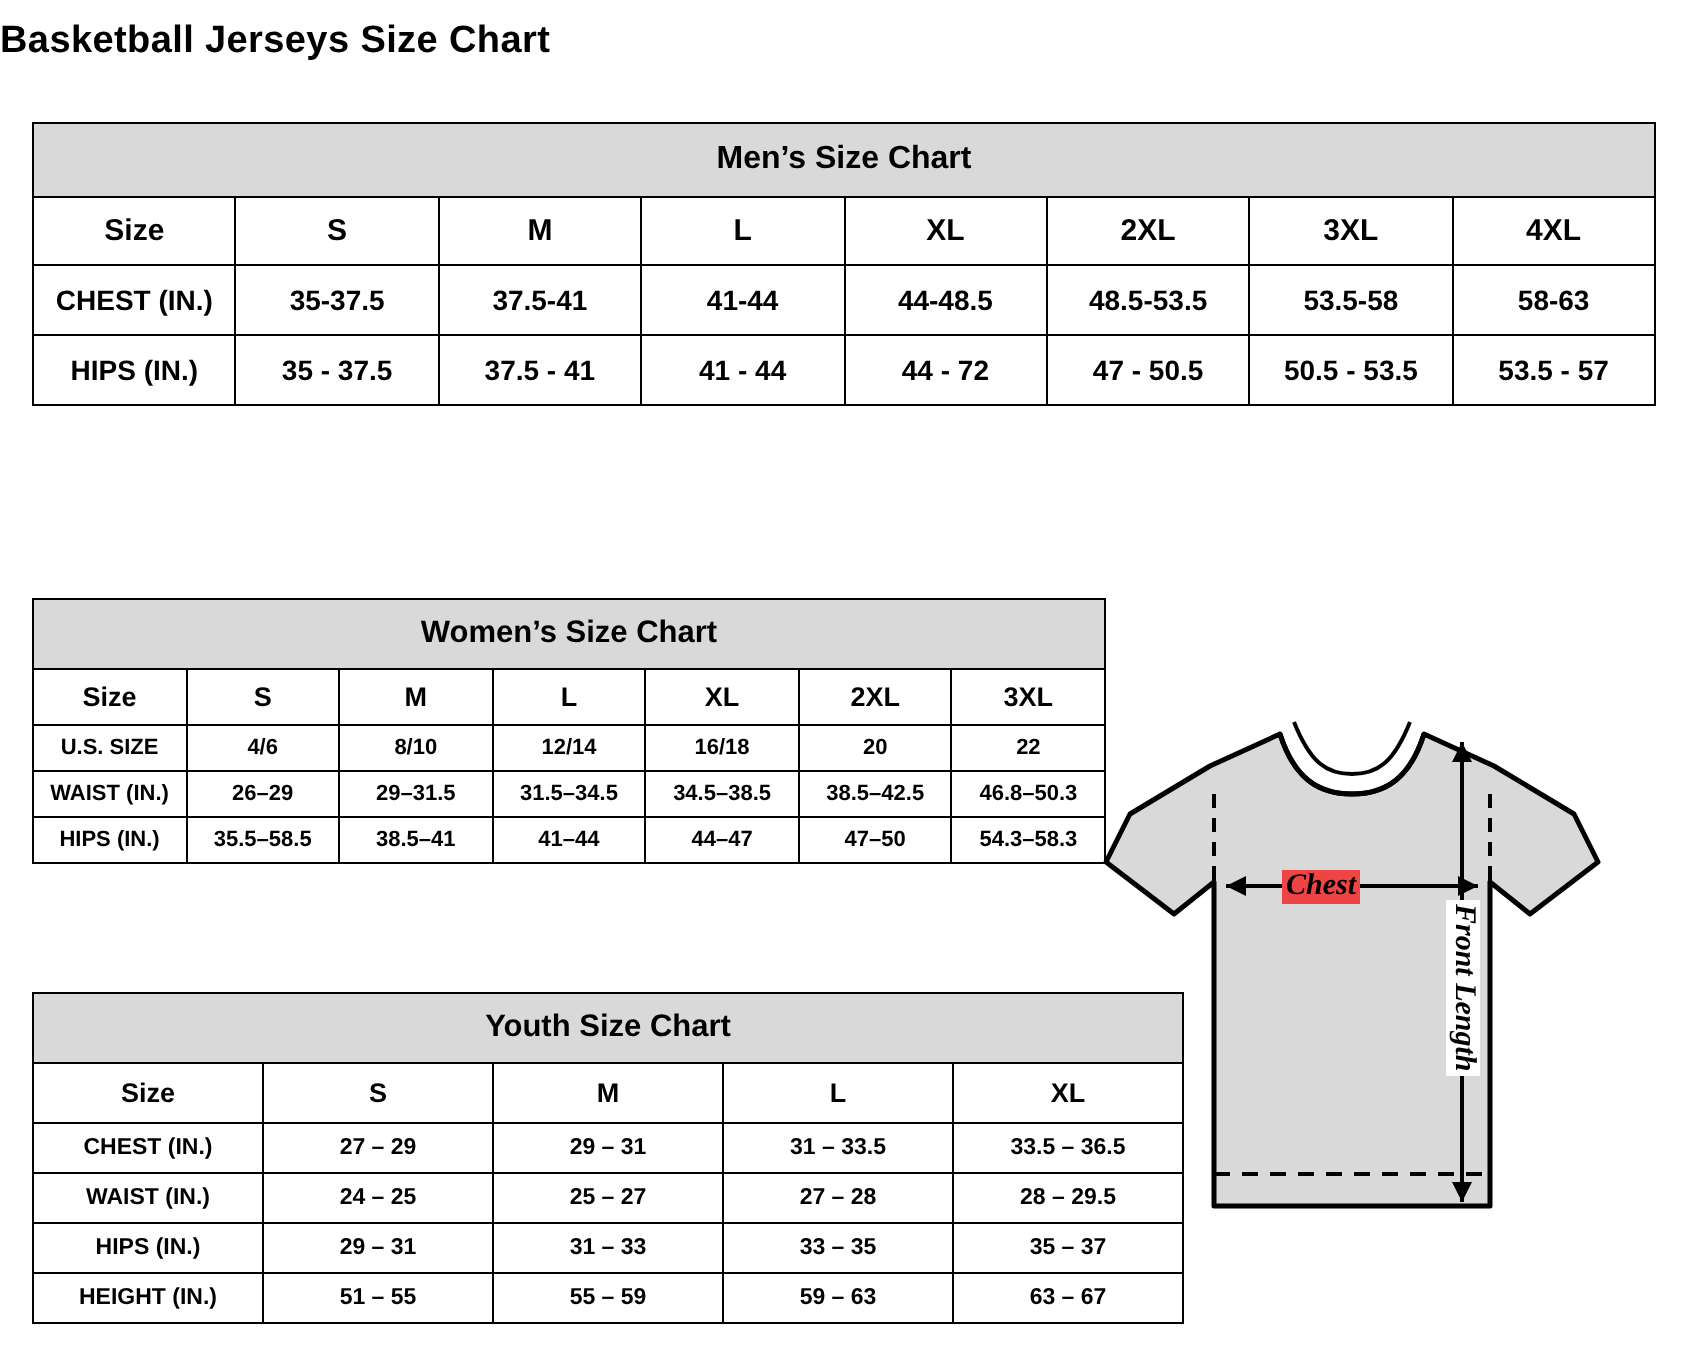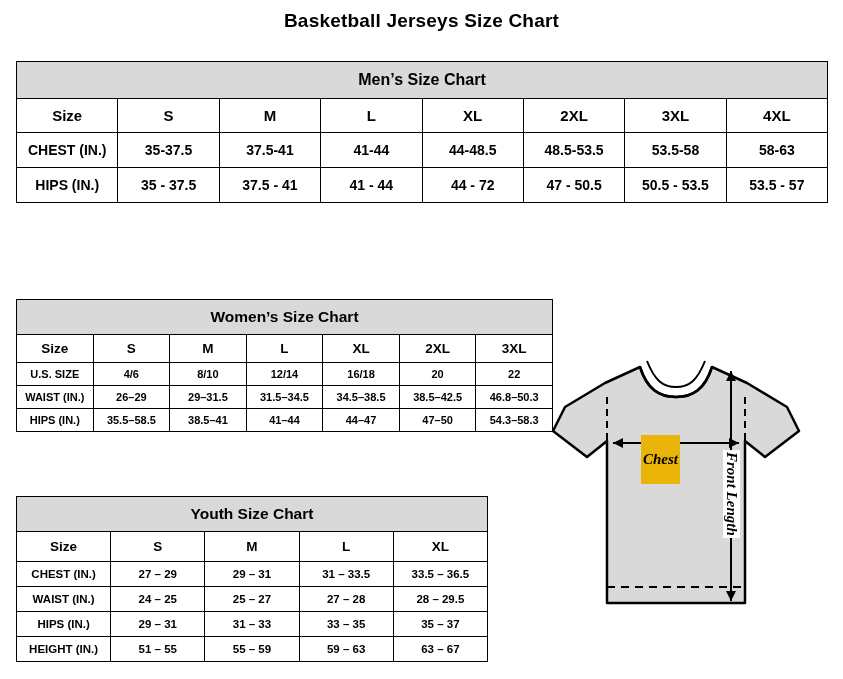--- a/index.html
+++ b/index.html
@@ -9,21 +9,21 @@
   }
   body {
     width: 843px;
     height: 679px;
     font-family: "Liberation Sans", sans-serif;
     color: #000000;
     position: relative;
     overflow: hidden;
   }
   .page-title {
-    text-align: center;
+    text-align: left;
     font-size: 19px;
     font-weight: bold;
     margin: 0;
     padding-top: 10px;
     letter-spacing: 0.2px;
   }
 
   table.chart {
     border-collapse: collapse;
     table-layout: fixed;
@@ -69,21 +69,21 @@
   #womens-table .chart-caption { font-size: 15.5px; padding: 8px 2px; }
   #womens-table .hdr-row td { font-size: 13.5px; padding: 6px 0; }
   #womens-table .body-row td { font-size: 11px; padding: 5px 4px; }
   #womens-table .row-label { font-size: 10.5px; }
 
   
   #youth-table {
     position: absolute;
     left: 16px;
     top: 496px;
-    width: 472px;
+    width: 576px;
   }
   #youth-table .chart-caption { font-size: 15.5px; padding: 8px 0; }
   #youth-table .hdr-row td { font-size: 13.5px; padding: 7px 0; }
   #youth-table .body-row td { font-size: 11.5px; padding: 6px 0; }
   #youth-table .row-label { font-size: 11px; }
 
   
   #shirt-diagram {
     position: absolute;
     left: 545px;
@@ -93,22 +93,22 @@
   }
   #shirt-diagram svg { display: block; }
   .lbl-chest {
     position: absolute;
     left: 96px;
     top: 90px;
     font-size: 15px;
     font-weight: bold;
     font-style: italic;
     font-family: "Liberation Serif", serif;
-    background: #eab308;
-    padding: 16px 2px;
+    background: #ef4444;
+    padding: 0 2px;
   }
   .lbl-front-length {
     position: absolute;
     left: 178px;
     top: 105px;
     font-size: 15px;
     font-weight: bold;
     font-style: italic;
     font-family: "Liberation Serif", serif;
     writing-mode: vertical-rl;

